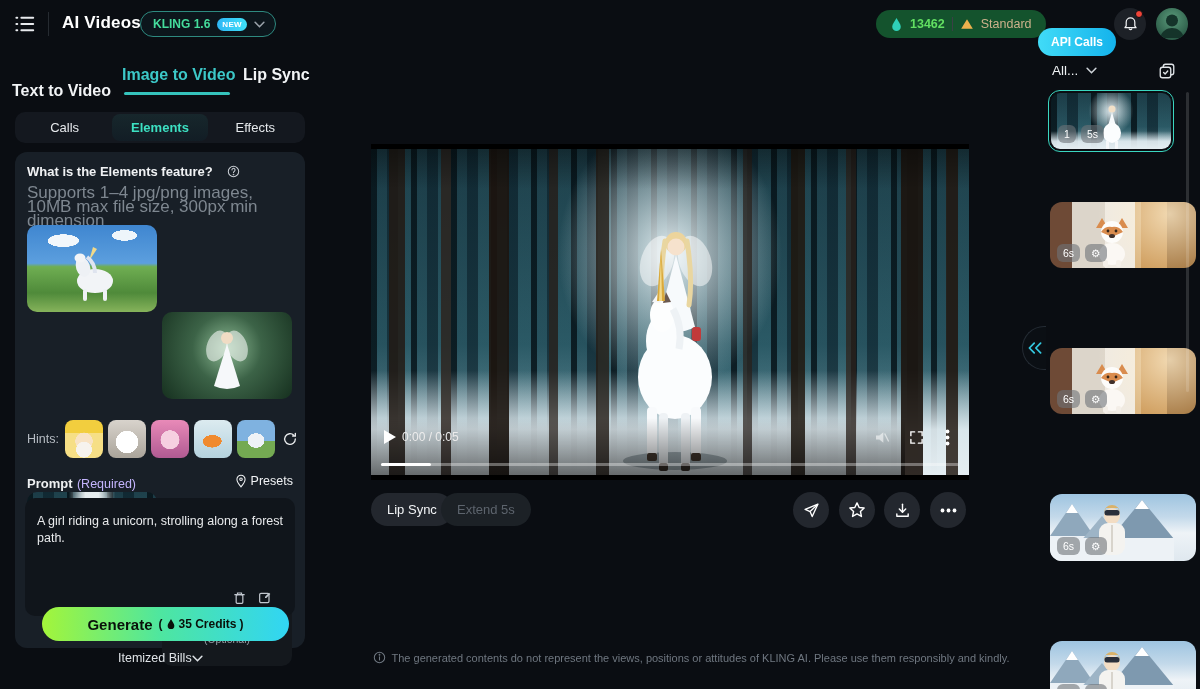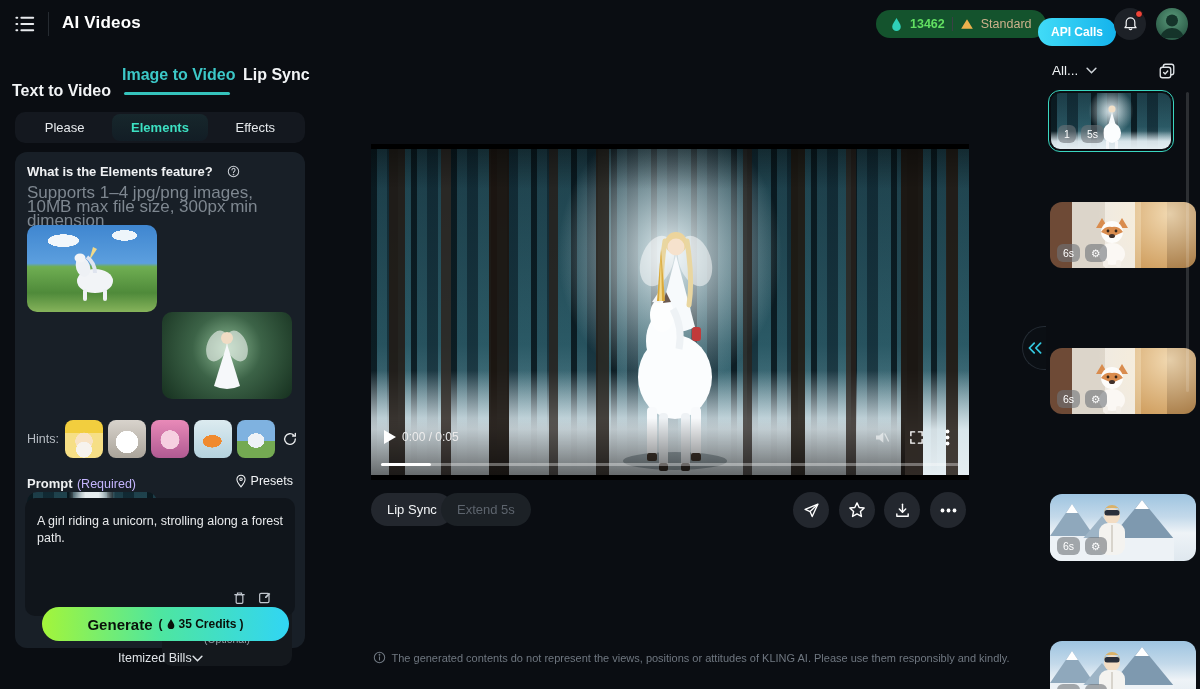--- a/index.html
+++ b/index.html
@@ -133,38 +133,47 @@
         <line x1="8" y1="11" x2="21" y2="11"></line>
         <line x1="8" y1="18" x2="21" y2="18"></line>
       <line x1="2.5" y1="4" x2="3.5" y2="4"></line>
         <line x1="2.5" y1="11" x2="3.5" y2="11"></line>
         <line x1="2.5" y1="18" x2="3.5" y2="18"></line>
     </svg>
   </div>
   <div class="abs vdiv" style="left:48px;top:12px;height:24px;"></div>
   <div class="abs app-title" style="left:62px;top:13px;">AI Videos</div>
 
+  <div class="abs model-pill" style="left:140px;top:11px;">
+    <span class="model-name">KLING 1.6</span>
+    <span class="new-badge">NEW</span>
+    <span>
+      <svg width="11" height="7" viewBox="0 0 12 8" fill="none" stroke="#9aa3ab" stroke-width="1.8" stroke-linecap="round">
+          <path d="M1 1.5l5 5 5-5"></path>
+        </svg>
+    </span>
+  </div>
 
   <div class="abs credits-pill" style="left:876px;top:10px;">
     <span>
       <svg width="13" height="15" viewBox="0 0 24 28">
           <path d="M12 2C8.5 9 4 13 4 18a8 8 0 0016 0c0-5-4.5-9-8-16z" fill="#2fd0b8"></path>
         </svg>
     </span>
     <span class="credits-num">13462</span>
     <span class="vdiv" style="height:14px;background:#3a4046;"></span>
     <span>
       <svg width="14" height="12" viewBox="0 0 24 20">
           <path d="M12 2l10 16H2z" fill="#ecb14e"></path>
         </svg>
     </span>
     <span class="plan-name">Standard</span>
   </div>
 
-  <div class="abs api-btn" style="left:1038px;top:18px;">
+  <div class="abs api-btn" style="left:1038px;top:28px;">
     <span>API Calls</span>
   </div>
 
   <div class="abs icon-circle" style="left:1114px;top:8px;">
     <span>
       <svg width="15" height="16" viewBox="0 0 24 26" fill="none" stroke="#f0f2f4" stroke-width="2" stroke-linejoin="round">
         <path d="M12 3a7 7 0 00-7 7v6l-2 3h18l-2-3v-6a7 7 0 00-7-7z"></path>
           <path d="M10 21a2.2 2.2 0 004 0" stroke-linecap="round"></path>
       </svg>
     </span>
@@ -177,21 +186,21 @@
       <path d="M4 30c1.5-7 7-10 12-10s10.5 3 12 10z" fill="#15342a"></path>
     </svg>
   </div>
 
   <div class="abs nav-tab" style="left:12px;top:66px;margin-top:16px;">Text to Video</div>
   <div class="abs nav-tab active" style="left:122px;top:66px;">Image to Video</div>
   <div class="abs nav-tab" style="left:243px;top:66px;">Lip Sync</div>
   <div class="abs nav-underline" style="left:124px;top:92px;width:106px;"></div>
 
   <div class="abs seg-bar" style="left:15px;top:112px;width:290px;height:31px;">
-    <div class="seg">Please</div>
+    <div class="seg">Calls</div>
     <div class="seg active">Elements</div>
     <div class="seg">Effects</div>
   </div>
 
   <div class="abs card" style="left:15px;top:152px;width:290px;height:496px;">
 
     <div class="abs feature-title" style="left:12px;top:12px;">
       <span>What is the Elements feature?</span>
       <span>
         <svg width="13" height="13" viewBox="0 0 20 20" fill="none" stroke="#c9ced4" stroke-width="1.6">

